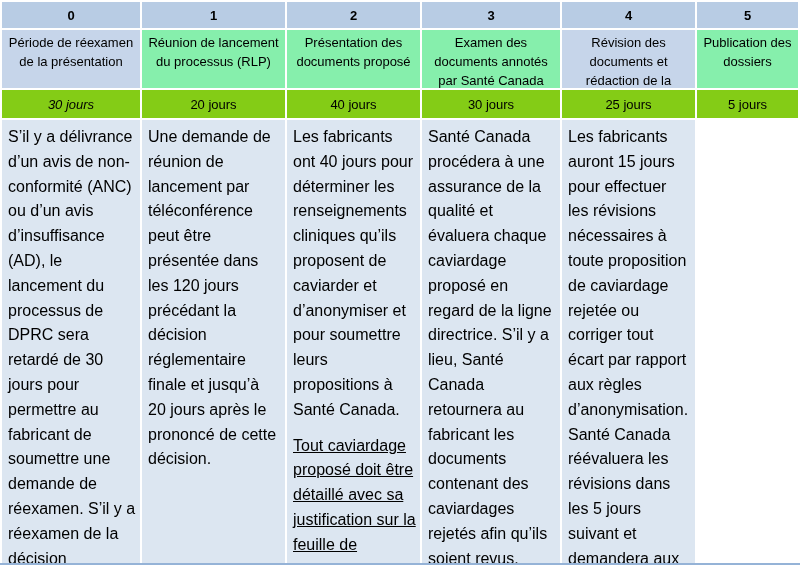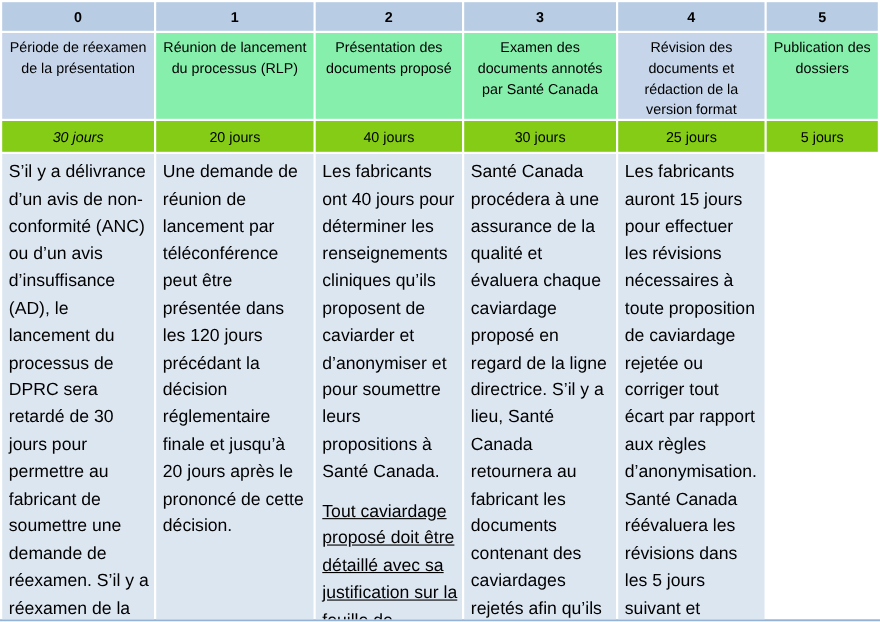--- a/index.html
+++ b/index.html
@@ -26,21 +26,21 @@
   .num {
     height: 26px;
     background: #b8cce4;
     font-weight: bold;
     font-size: 13px;
     display: flex;
     align-items: center;
     justify-content: center;
   }
   .phase {
-    height: 78px;
+    height: 58px;
     font-size: 13px;
     text-align: center;
     padding: 4px 5px;
     line-height: 1.45;
   }
   .phase.light { background: #c6d5ea; }
   .phase.dark  { background: #86efac; }
   .dur {
     height: 28px;
     background: #84cc16;

